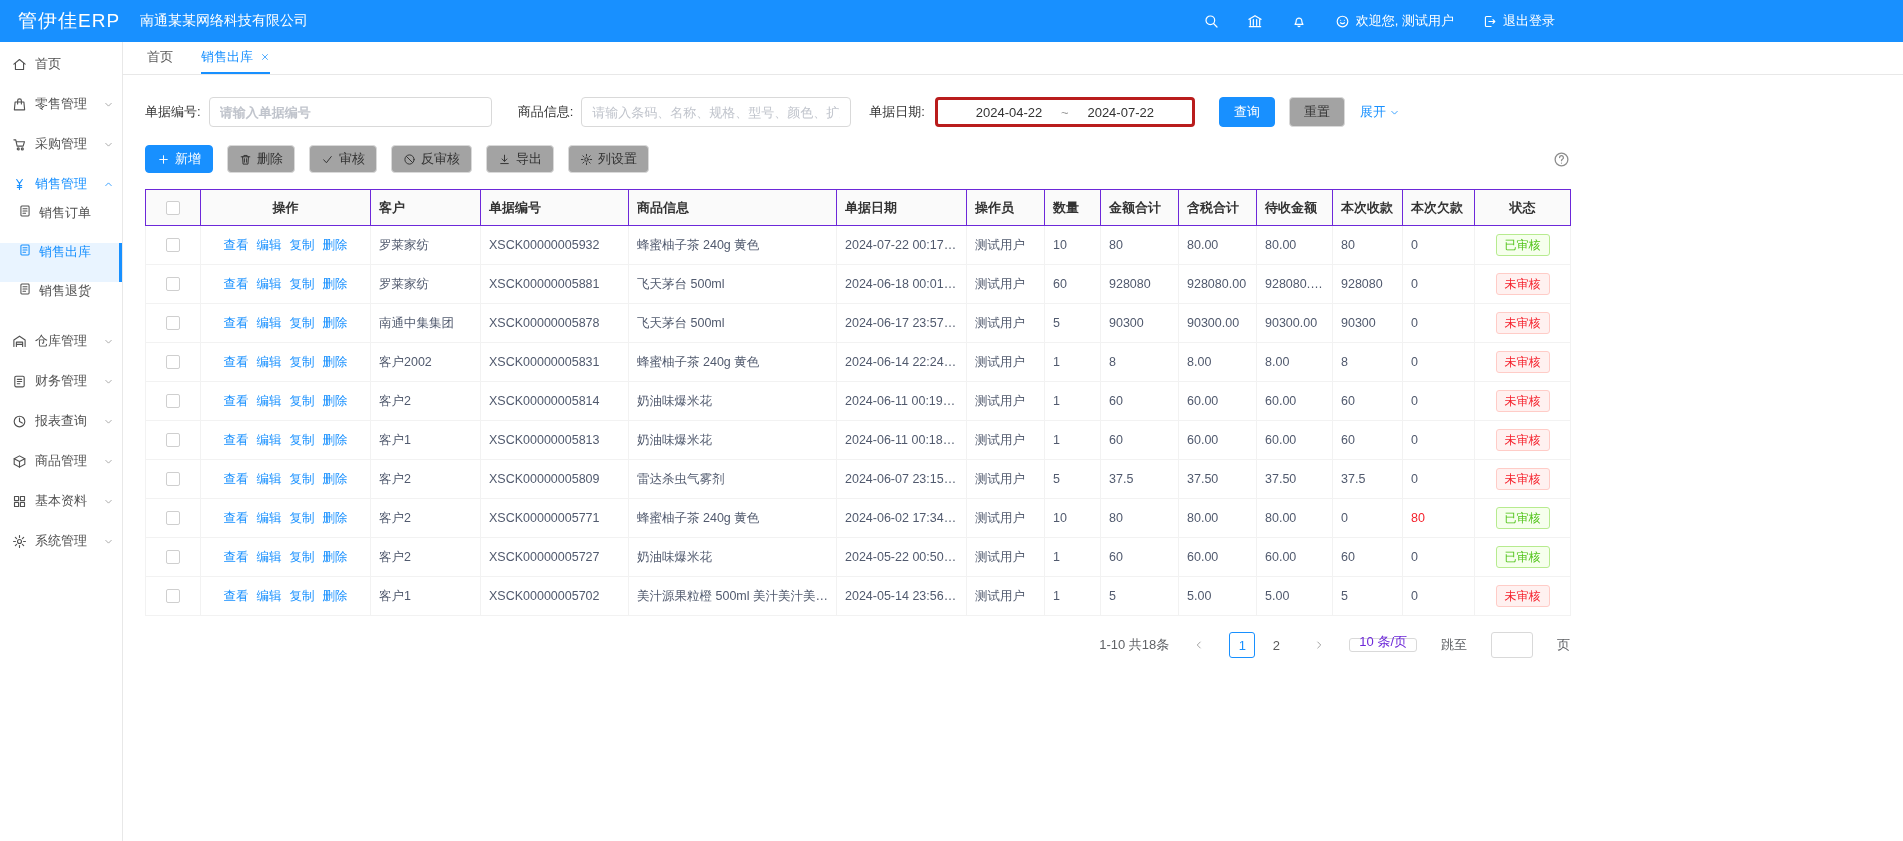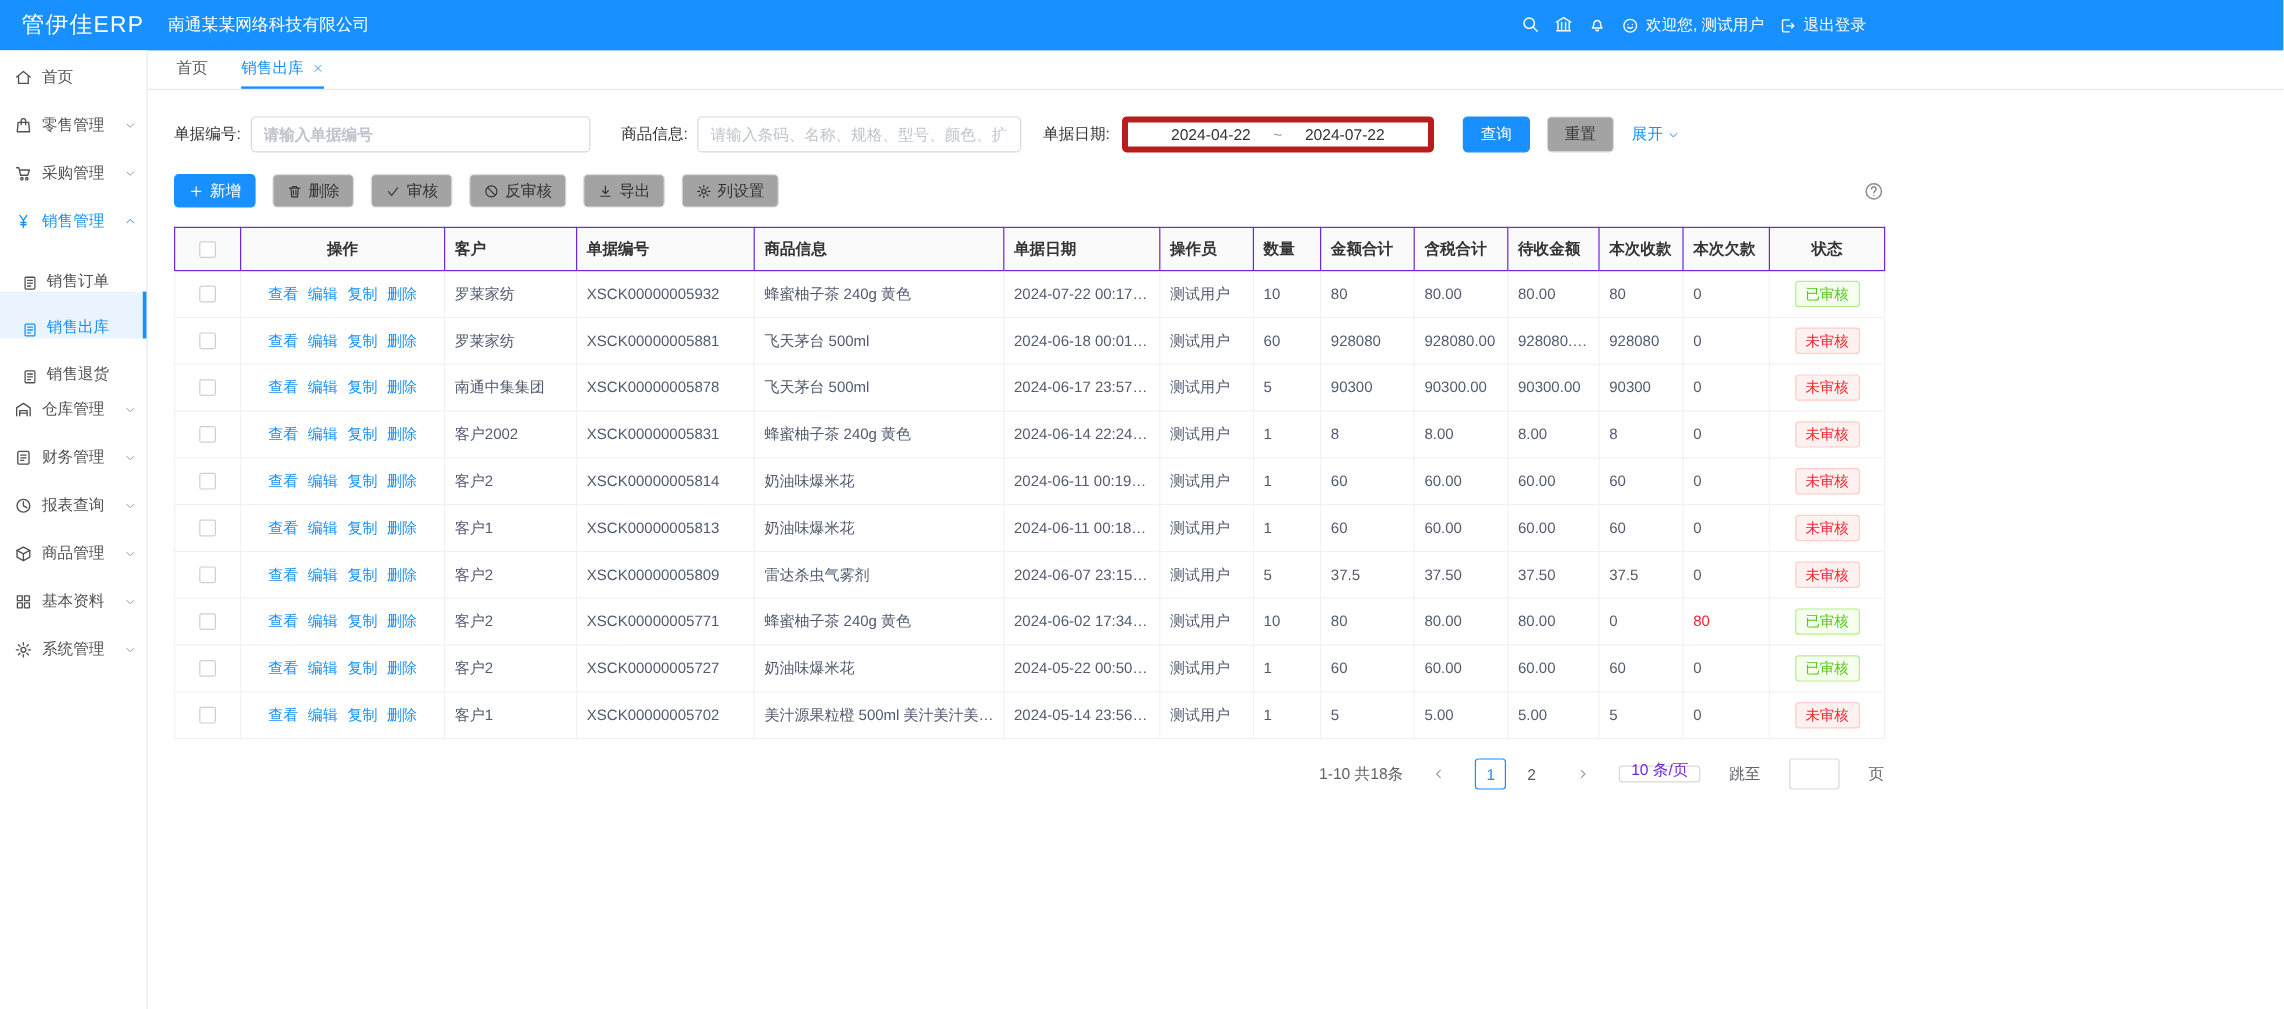--- a/index.html
+++ b/index.html
@@ -5,45 +5,45 @@
 :root{--accent:#1890ff;--success:#52c41a;--danger:#f5222d}
 *{box-sizing:border-box;margin:0;padding:0}
 html,body{width:1903px;height:841px}
 body{font-family:"Liberation Sans","DejaVu Sans",sans-serif;background:#fff;overflow:hidden;font-size:13px;color:#333}
 svg{display:block}
 button{font-family:inherit}
 
 .topbar{height:42px;background:var(--accent);display:flex;align-items:center;color:#fff;padding-left:18px}
 .logo{font-size:19px;font-weight:normal;letter-spacing:1px;width:106px;cursor:pointer;white-space:nowrap}
 .company{font-size:14px;margin-left:16px;white-space:nowrap}
-.topbar-right{margin-left:auto;margin-right:348px;display:flex;align-items:flex-start;gap:12px;font-size:13px}
+.topbar-right{margin-left:auto;margin-right:348px;display:flex;align-items:center;gap:28px;font-size:13px}
 .tb-ic{display:inline-flex;cursor:pointer}
 .tb-item{display:inline-flex;align-items:center;gap:6px;cursor:pointer;white-space:nowrap}
 
 .layout{display:flex;height:799px}
 .sidebar{width:123px;border-right:1px solid #e8e8e8;flex-shrink:0;padding-top:2px;background:#fff}
 .sb-item{height:40px;display:flex;align-items:center;gap:8px;padding:0 8px 0 12px;color:#515151;cursor:pointer;white-space:nowrap}
 .sb-item .sb-arrow{margin-left:auto;color:#999;display:inline-flex}
 .sb-item.expanded,.sb-item.expanded .sb-arrow{color:var(--accent)}
-.sb-sub-item{height:39px;display:flex;align-items:flex-end;gap:7px;padding-left:18px;color:#515151;cursor:pointer;white-space:nowrap}
+.sb-sub-item{height:39px;display:flex;align-items:flex-start;gap:7px;padding-left:18px;color:#515151;cursor:pointer;white-space:nowrap}
 .sb-sub-item.active{color:var(--accent);background:#e9f4ff;border-right:3px solid var(--accent)}
 .sb-ic{display:inline-flex}
 .main{flex:1;display:flex;flex-direction:column;min-width:0}
 
 .tabbar{height:33px;border-bottom:1px solid #e8e8e8;display:flex;align-items:stretch;padding-left:24px;gap:28px;flex-shrink:0}
 .tab{display:flex;align-items:center;gap:7px;color:#595959;cursor:pointer;border-bottom:2px solid transparent}
 .tab.active{color:var(--accent);border-bottom-color:var(--accent)}
 .tab .tab-close{display:inline-flex;color:var(--accent)}
 
 .content{padding:22px 0 0 22px}
 .filterbar{display:flex;align-items:center;margin-bottom:18px}
 .f-label{font-weight:normal;white-space:nowrap}
 .f-input{height:30px;border:1px solid #d9d9d9;border-radius:4px;padding:0 10px;font-size:13px;color:#333;outline:none}
 .f-input::placeholder{color:#c0c4cc}
-.date-range{border:5px solid #b91c1c;border-radius:4px;height:30px;width:260px;display:inline-flex;align-items:center;justify-content:center;background:#fff}
+.date-range{border:3px solid #b91c1c;border-radius:4px;height:30px;width:260px;display:inline-flex;align-items:center;justify-content:center;background:#fff}
 .date-input{border:none;outline:none;width:96px;text-align:center;font-size:13px;color:#333;background:transparent;font-family:inherit}
 .date-sep{color:#999;padding:0 4px}
 .btn{height:30px;border-radius:4px;border:1px solid #d9d9d9;background:#a3a3a3;padding:0 14px;font-size:13px;color:#333;display:inline-flex;align-items:center;gap:5px;cursor:pointer;white-space:nowrap}
 .btn-primary{background:var(--accent);border-color:var(--accent);color:#fff}
 .btn-sm{height:28px;padding:0 11px}
 .link{color:var(--accent);cursor:pointer;display:inline-flex;align-items:center;gap:3px;white-space:nowrap}
 .toolbar{display:flex;align-items:center;gap:14px;margin-bottom:16px;width:1425px}
 .help{margin-left:auto;color:#8c8c8c;display:inline-flex;cursor:pointer}
 
 table{border-collapse:collapse;table-layout:fixed;width:1425px}

